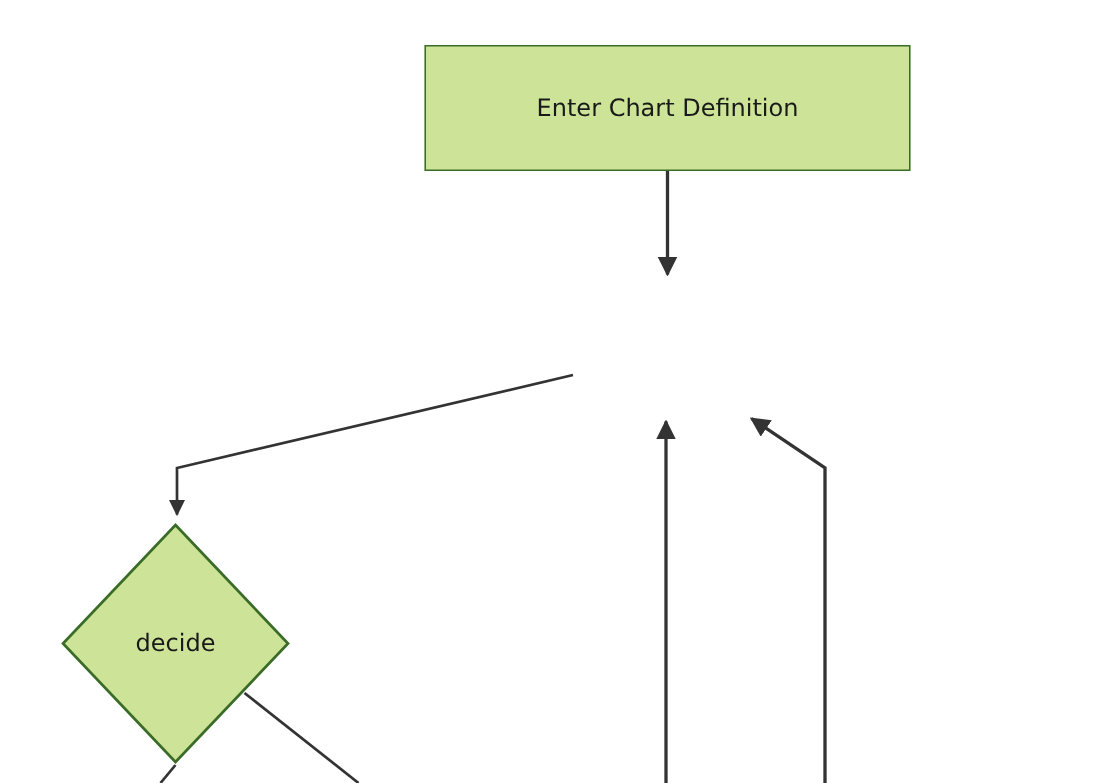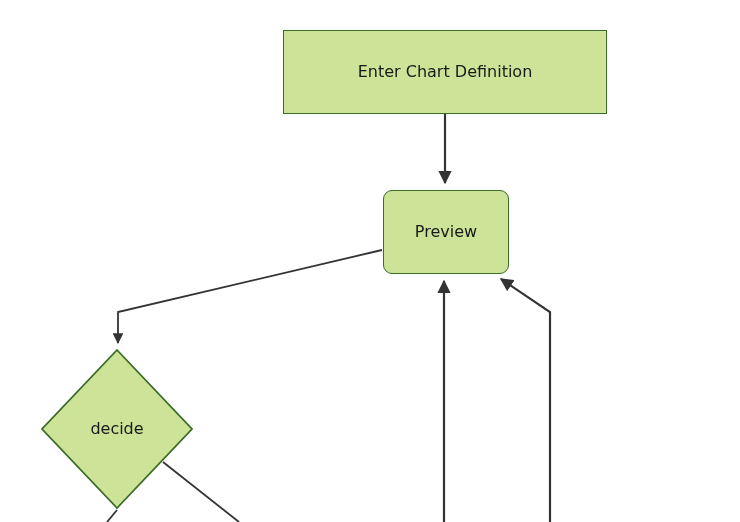--- a/index.html
+++ b/index.html
@@ -41,23 +41,20 @@
 
     <path d="M 117 510 L 107 522" fill="none" stroke="#333333" stroke-width="1.8"></path>
 
     <path d="M 163 462 L 239 522" fill="none" stroke="#333333" stroke-width="1.8"></path>
   </svg>
 
   <div class="node" id="node-enter">
     <span>Enter Chart Definition</span>
   </div>
 
-  <div class="node" id="node-preview">
-    <span>Preview</span>
-  </div>
 
   <div class="node" id="node-decide">
     <svg class="dia" viewBox="0 0 154 162" xmlns="http://www.w3.org/2000/svg">
       <polygon points="77,2 152,81 77,160 2,81" fill="#cde498" stroke="#3a6c28" stroke-width="1.8"></polygon>
     </svg>
     <span class="dlabel">decide</span>
   </div>
 
 </div>
 

